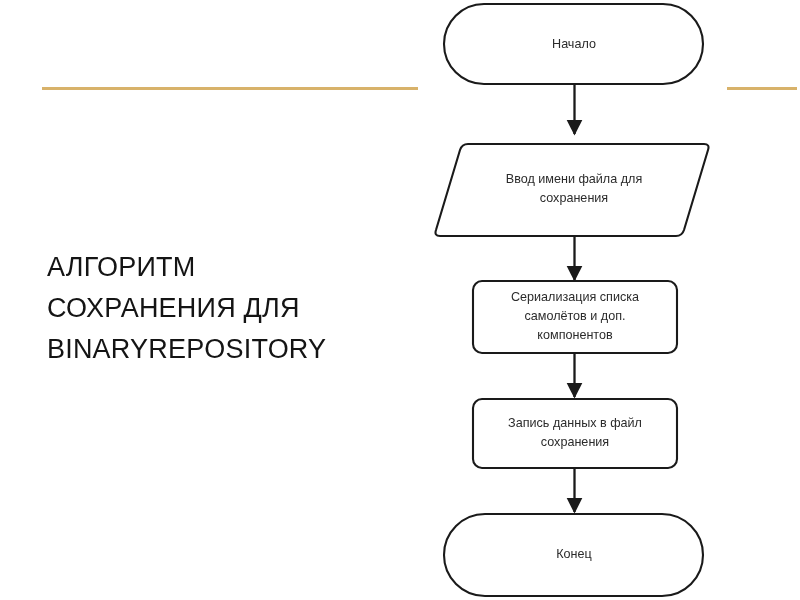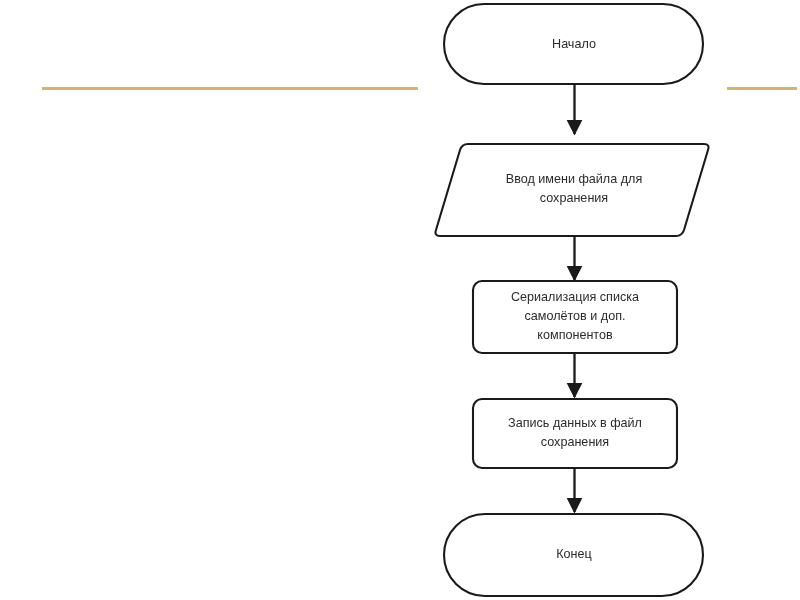--- a/index.html
+++ b/index.html
@@ -76,20 +76,21 @@
   }
 </style>
 </head>
 <body>
 
 <div id="slide">
 
   <div class="divider left"></div>
   <div class="divider right"></div>
 
+  <div id="title">Алгоритм сохранения для BinaryRepository</div>
 
   <svg id="flowchart" width="800" height="600" viewBox="0 0 800 600">
 
     <defs>
       <marker id="arrow" viewBox="0 0 10 10" refX="9" refY="5" markerWidth="7" markerHeight="7" orient="auto-start-reverse">
         <path d="M 0 0 L 10 5 L 0 10 z" class="arrowhead"></path>
       </marker>
     </defs>
 
     <g>

